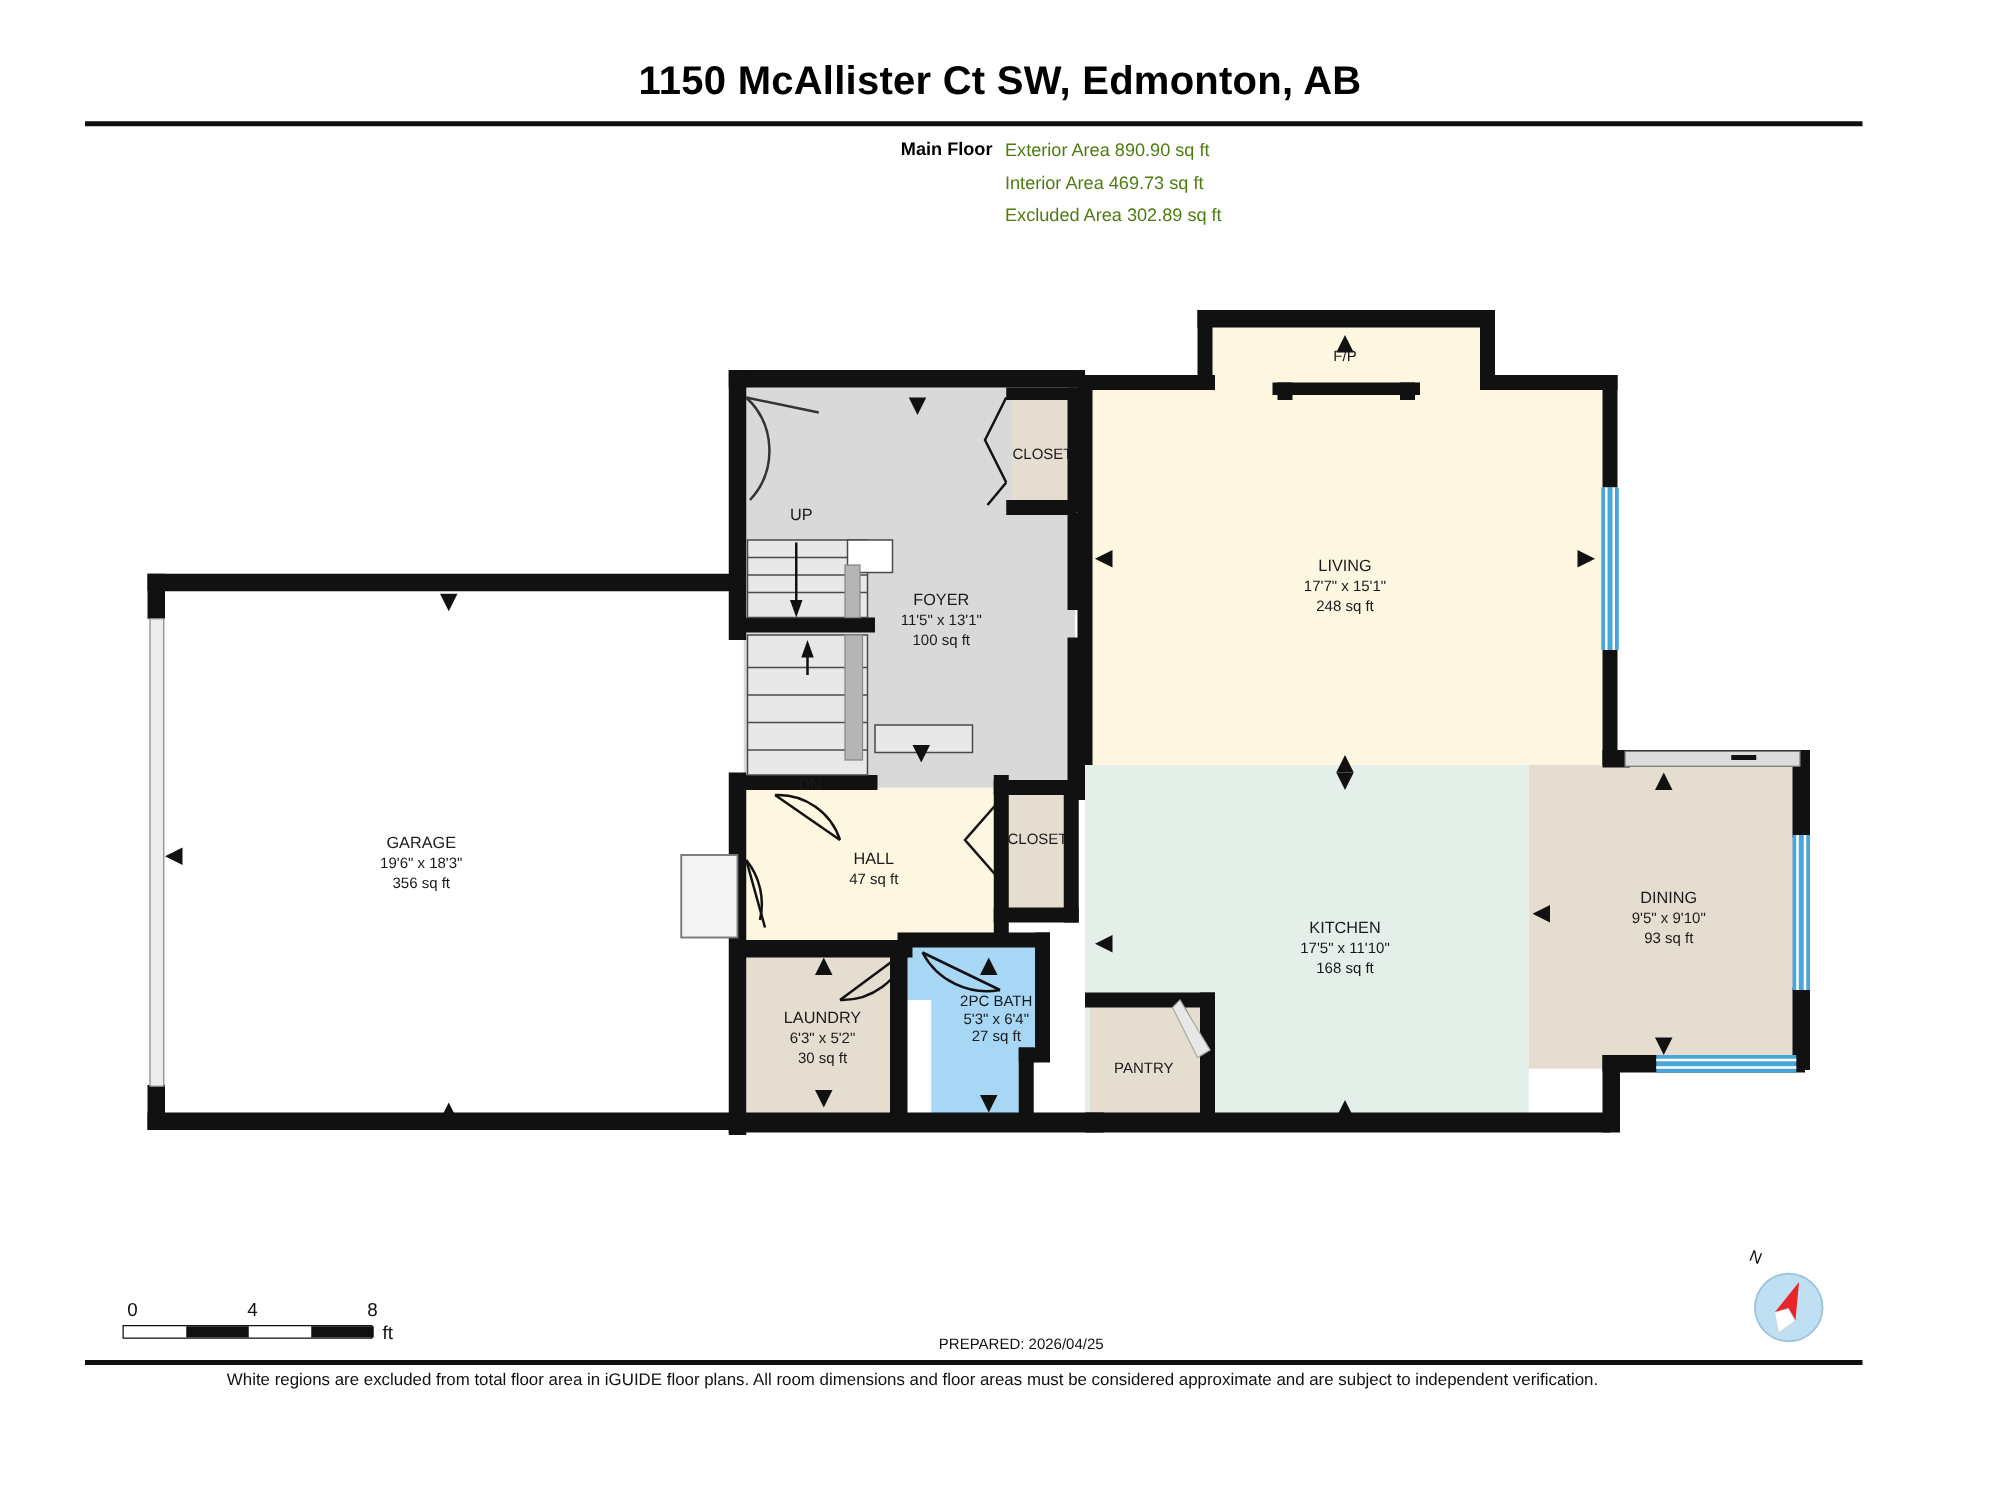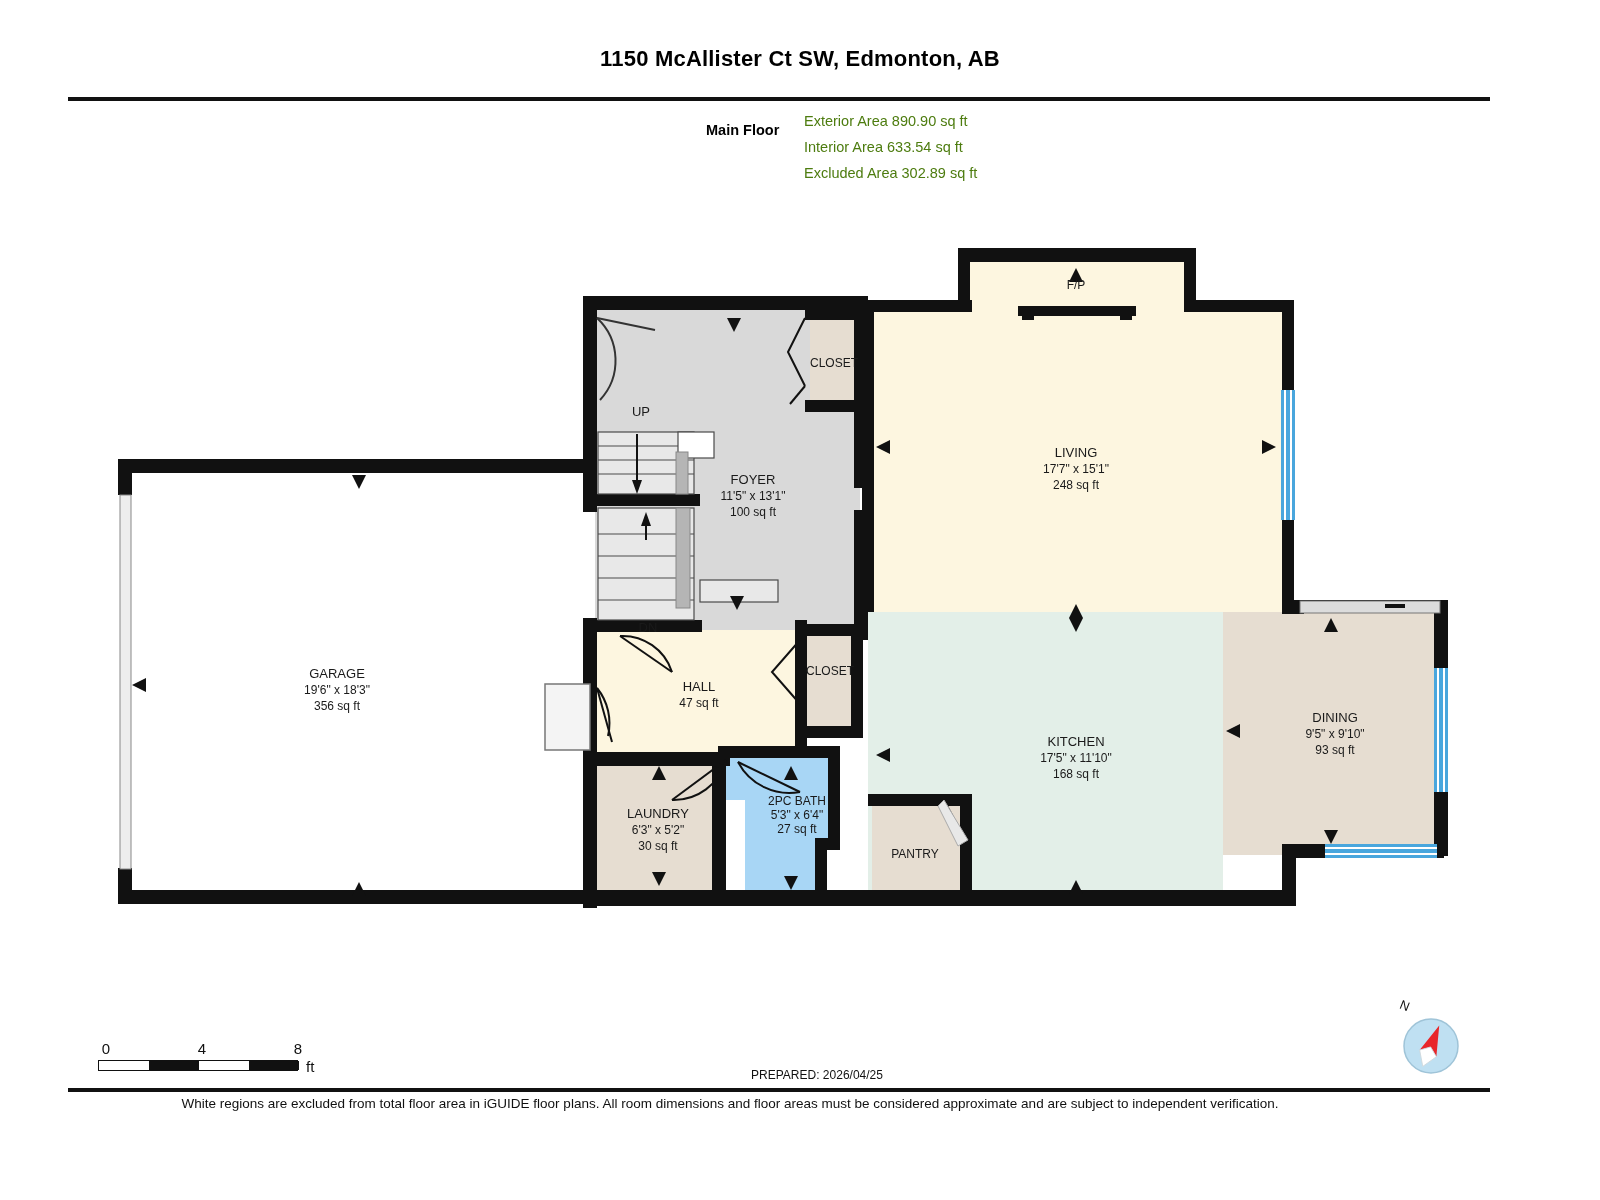--- a/index.html
+++ b/index.html
@@ -2,28 +2,28 @@
 <html><head>
 <meta charset="utf-8">
 <title>Floor Plan</title>
 <style>
   html,body{margin:0;padding:0;background:#ffffff;}
   body{width:1600px;height:1200px;position:relative;font-family:"Liberation Sans",sans-serif;color:#1a1a1a;overflow:hidden;}
 
   
   #title{
     position:absolute;left:0;top:46px;width:1600px;text-align:center;
-    font-size:22px;font-weight:bold;letter-spacing:.2px;color:#000;
+    font-size:32px;font-weight:bold;letter-spacing:.2px;color:#000;
   }
   #header-rule{
     position:absolute;left:68px;top:97px;width:1422px;height:4px;background:#111;
   }
   #summary{position:absolute;left:706px;top:108px;width:520px;}
   #summary .floor-label{
-    position:absolute;left:0;top:14px;width:88px;text-align:left;
+    position:absolute;left:0;top:4px;width:88px;text-align:right;
     font-size:14.5px;font-weight:bold;color:#000;
   }
   #summary .areas{position:absolute;left:98px;top:0;}
   #summary .areas div{font-size:14.5px;line-height:26px;color:#4d7c0f;white-space:nowrap;}
 
   
   #plan{position:absolute;left:0;top:0;width:1600px;height:1200px;}
   #plan svg{display:block;}
 
   .rmlabel{font-family:"Liberation Sans",sans-serif;fill:#1a1a1a;text-anchor:middle;}
@@ -61,21 +61,21 @@
 </head>
 <body>
 
 <div id="title">1150 McAllister Ct SW, Edmonton, AB</div>
 <div id="header-rule"></div>
 
 <div id="summary">
   <div class="floor-label">Main Floor</div>
   <div class="areas">
     <div>Exterior Area 890.90 sq ft</div>
-    <div>Interior Area 633.54 sq ft</div>
+    <div>Interior Area 469.73 sq ft</div>
     <div>Excluded Area 302.89 sq ft</div>
   </div>
 </div>
 
 <div id="plan">
 <svg width="1600" height="1200" viewBox="0 0 1600 1200" xmlns="http://www.w3.org/2000/svg">
 
   <g>
 
     <rect x="122" y="459" width="465" height="445" fill="#ffffff"></rect>

